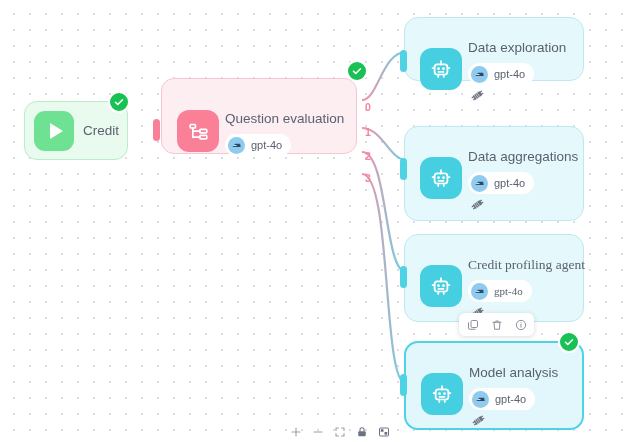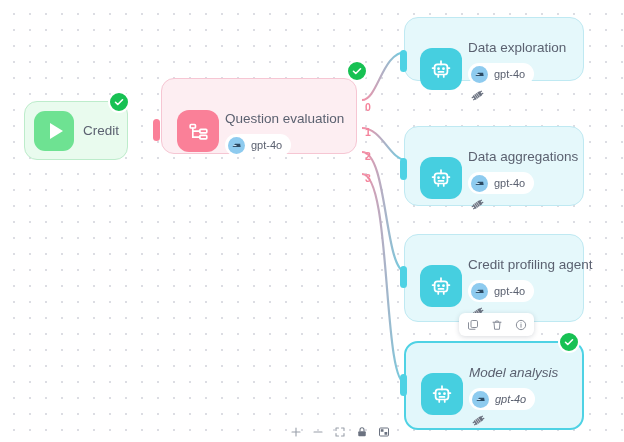--- a/index.html
+++ b/index.html
@@ -92,21 +92,20 @@
   
   .agent-node {
     left: 404px;
     width: 180px;
     background: #e5f8fb;
     border: 1px solid #bfe9f2;
   }
   .agent-node.selected {
     border: 2px solid #4ed2e4;
     background: #e2f7fb;
-    font-style: italic;
   }
   .agent-icon {
     position: absolute;
     left: 15px; top: 30px;
     width: 42px; height: 42px;
     border-radius: 12px;
     background: #46cfe0;
     display: flex;
     align-items: center;
     justify-content: center;
@@ -305,21 +304,21 @@
           <g transform="rotate(-35 12 12)">
             <rect x="5" y="8" width="14" height="8" rx="1.5" fill="#6b7280"></rect>
             <path d="M5 10 h-2 M5 14 h-2 M19 10 h2 M19 14 h2" stroke="#6b7280" stroke-width="2" stroke-linecap="round"></path>
             <path d="M8 8 v8 M11 8 v8 M14 8 v8" stroke="#e5e7eb" stroke-width="1"></path>
           </g>
         </svg>
     </div>
   </div>
   <div class="port port-in-cyan" style="left:400px; top:50px;"></div>
 
-  <div class="node agent-node" style="top:126px; height:80px;">
+  <div class="node agent-node" style="top:126px; height:95px;">
     <div class="agent-icon">
       <svg width="22" height="22" viewBox="0 0 24 24">
         <rect x="5" y="7" width="14" height="11" rx="3" fill="none" stroke="#ffffff" stroke-width="1.9"></rect>
         <circle cx="9.3" cy="11.6" r="1.5" fill="#ffffff"></circle>
           <circle cx="14.7" cy="11.6" r="1.5" fill="#ffffff"></circle>
         <path d="M9.3 15.2 h5.4 M12 3.4 v3.6 M5 11 H2.8 M19 11 h2.2 M9 18 v2.6 M15 18 v2.6" stroke="#ffffff" stroke-width="1.9" stroke-linecap="round"></path>
       </svg>
     </div>
     <div class="agent-title">Data aggregations</div>
     <div class="model-badge" style="left:63px; top:45px;">
@@ -336,21 +335,21 @@
           <g transform="rotate(-35 12 12)">
             <rect x="5" y="8" width="14" height="8" rx="1.5" fill="#6b7280"></rect>
             <path d="M5 10 h-2 M5 14 h-2 M19 10 h2 M19 14 h2" stroke="#6b7280" stroke-width="2" stroke-linecap="round"></path>
             <path d="M8 8 v8 M11 8 v8 M14 8 v8" stroke="#e5e7eb" stroke-width="1"></path>
           </g>
         </svg>
     </div>
   </div>
   <div class="port port-in-cyan" style="left:400px; top:158px;"></div>
 
-  <div class="node agent-node" style="top:234px; height:88px;">
+  <div class="node agent-node" style="top:234px; height:88px;font-family:Liberation Serif, serif;">
     <div class="agent-icon">
       <svg width="22" height="22" viewBox="0 0 24 24">
         <rect x="5" y="7" width="14" height="11" rx="3" fill="none" stroke="#ffffff" stroke-width="1.9"></rect>
         <circle cx="9.3" cy="11.6" r="1.5" fill="#ffffff"></circle>
           <circle cx="14.7" cy="11.6" r="1.5" fill="#ffffff"></circle>
         <path d="M9.3 15.2 h5.4 M12 3.4 v3.6 M5 11 H2.8 M19 11 h2.2 M9 18 v2.6 M15 18 v2.6" stroke="#ffffff" stroke-width="1.9" stroke-linecap="round"></path>
       </svg>
     </div>
     <div class="agent-title">Credit profiling agent</div>
     <div class="model-badge" style="left:63px; top:45px;">

